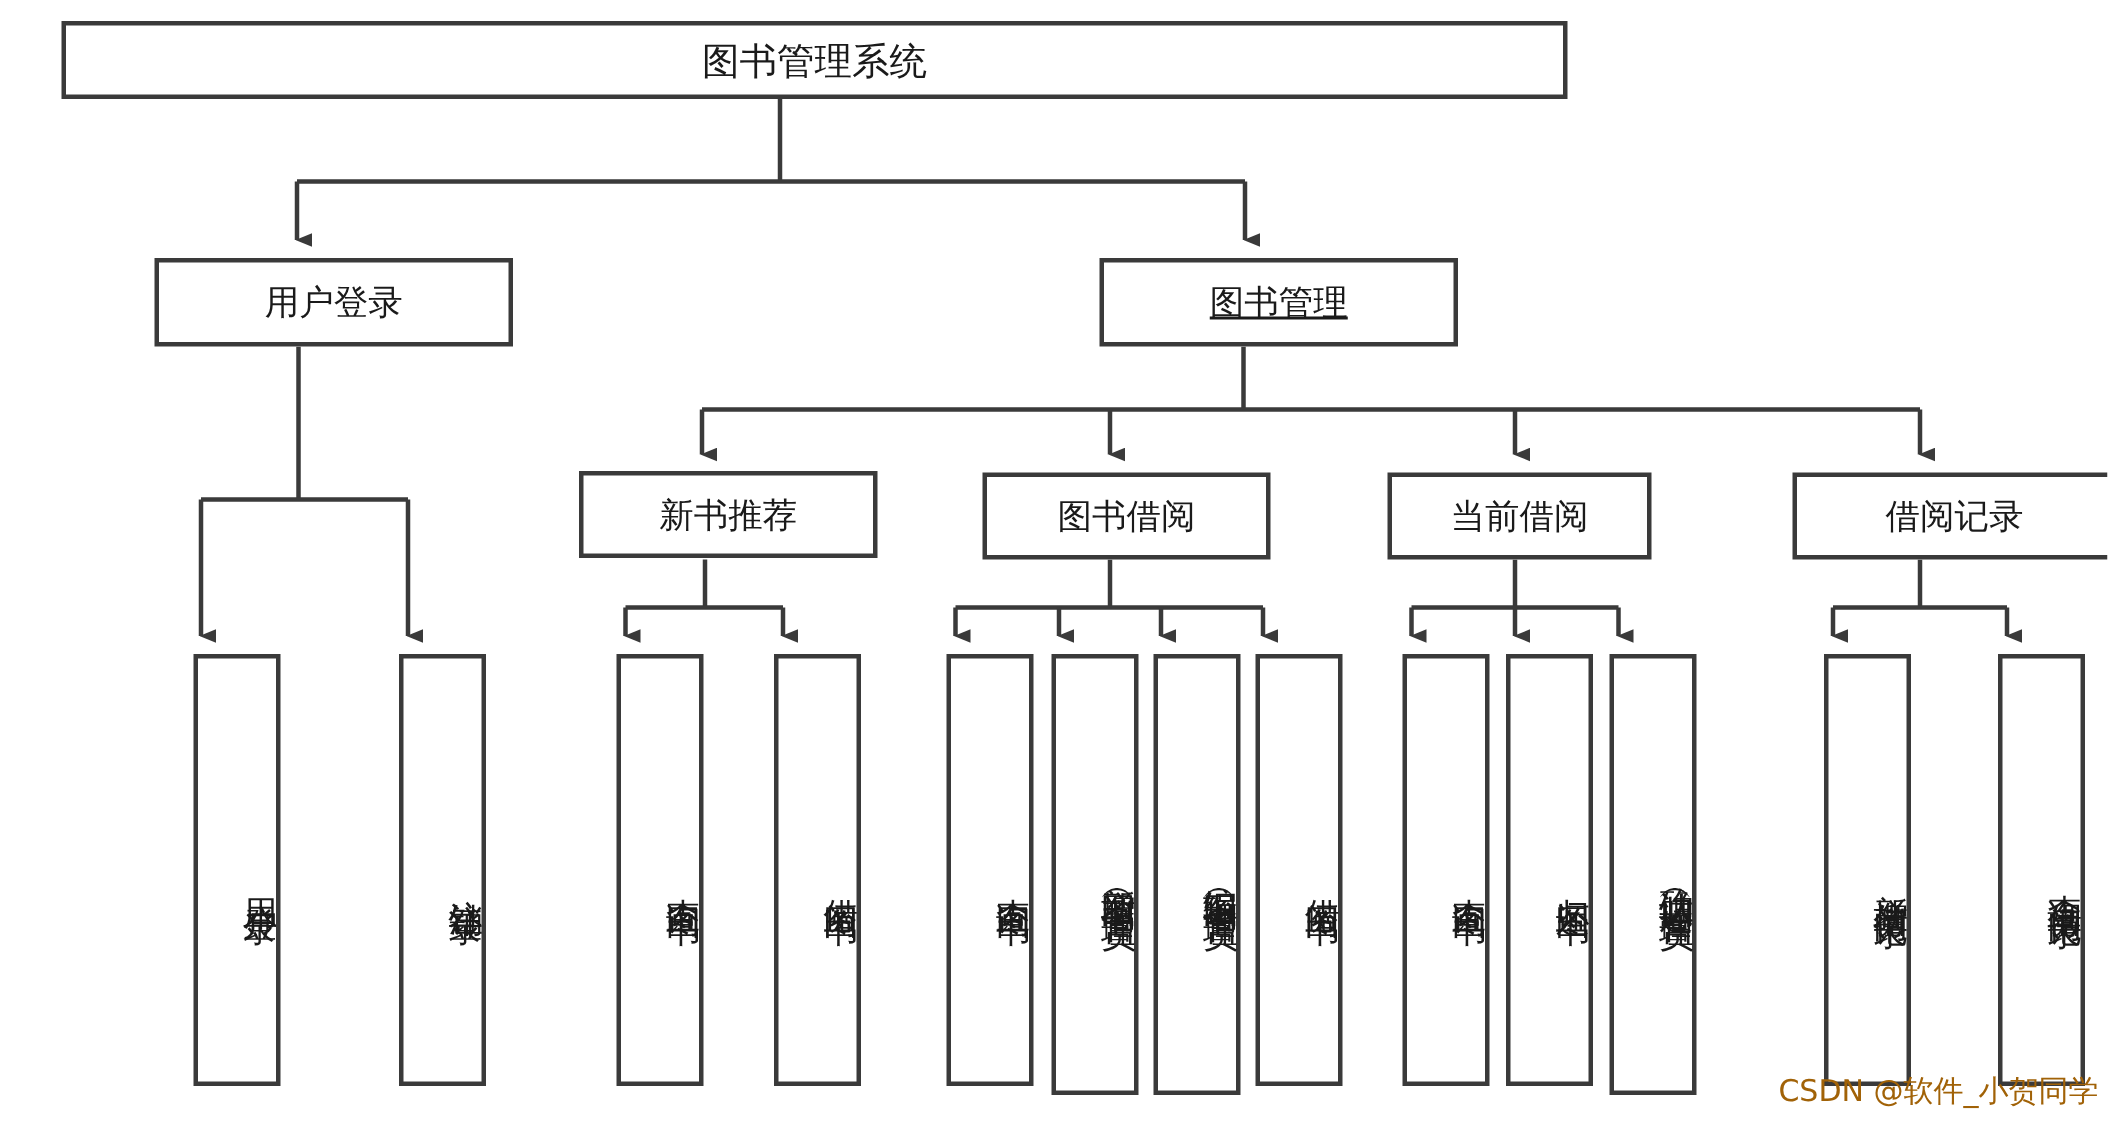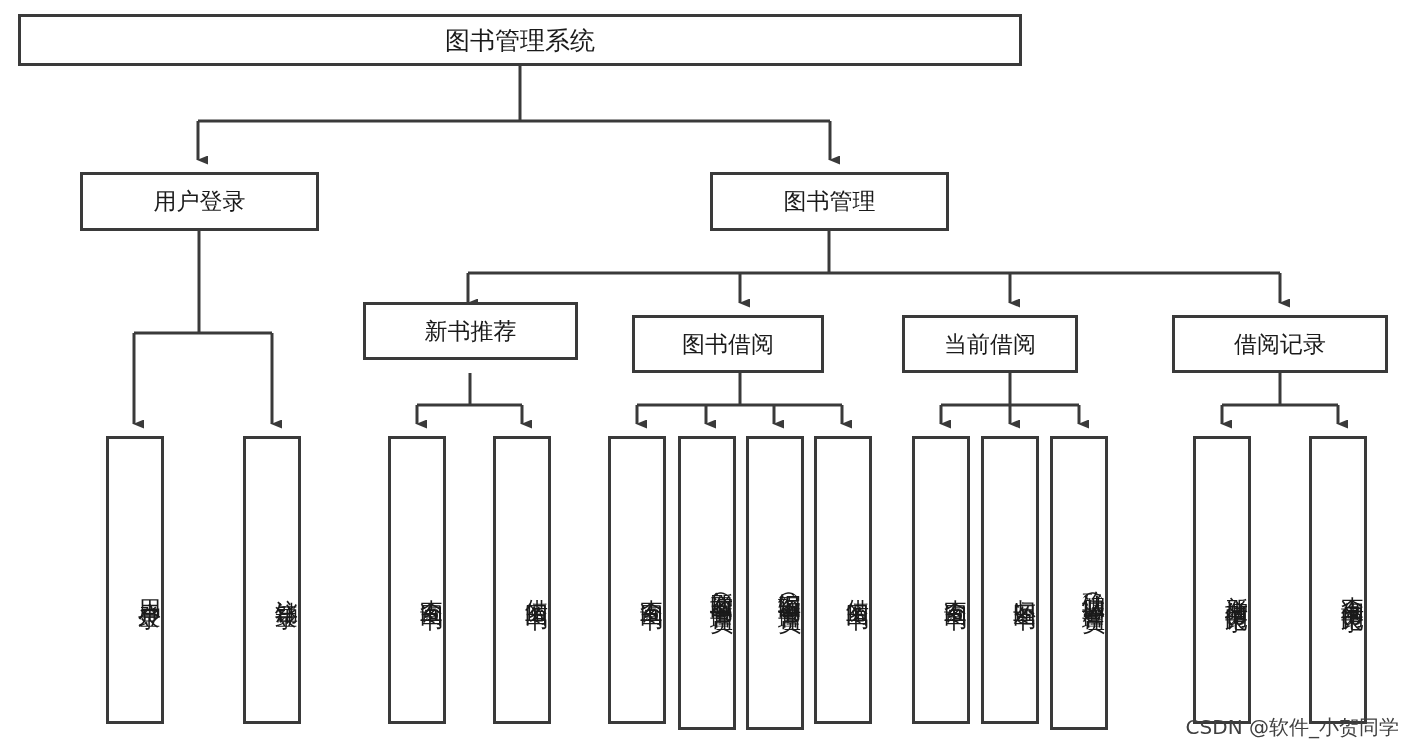--- a/index.html
+++ b/index.html
@@ -26,20 +26,21 @@
   .node {
     position: absolute;
     box-sizing: border-box;
     border: 3px solid #3a3a3a;
     background: #ffffff;
     display: flex;
     align-items: center;
     justify-content: center;
     color: #1a1a1a;
     z-index: 2;
+    margin-left: 23px;
   }
   .node.root {
     font-size: 25px;
   }
   .node.lvl2 {
     font-size: 23px;
   }
   .node.lvl3 {
     font-size: 23px;
   }
@@ -54,21 +55,21 @@
     line-height: 1;
   }
   .node.leaf.tall {
     padding-top: 6px;
   }
   .watermark {
     position: absolute;
     right: 6px;
     bottom: 6px;
     font-size: 20px;
-    color: #404040;
+    color: #a16207;
     z-index: 5;
     white-space: nowrap;
     font-family: "DejaVu Sans", "Liberation Sans", sans-serif;
   }
 </style>
 </head>
 <body>
 
 <div id="canvas">
 
@@ -122,25 +123,25 @@
     </g>
   </svg>
 
   <div class="node root" style="left:18px; top:14px; width:1004px; height:52px;">
     <span>图书管理系统</span>
   </div>
 
   <div class="node lvl2" style="left:80px; top:172px; width:239px; height:59px;">
     <span>用户登录</span>
   </div>
-  <div class="node lvl2" style="left:710px; top:172px; width:239px; height:59px;">
+  <div class="node lvl2" style="left:710px; top:172px; width:239px; height:59px;text-decoration:underline;">
     <span>图书管理</span>
   </div>
 
-  <div class="node lvl3" style="left:363px; top:302px; width:215px; height:58px;">
+  <div class="node lvl3" style="left:363px; top:314px; width:199px; height:58px;">
     <span>新书推荐</span>
   </div>
   <div class="node lvl3" style="left:632px; top:315px; width:192px; height:58px;">
     <span>图书借阅</span>
   </div>
   <div class="node lvl3" style="left:902px; top:315px; width:176px; height:58px;">
     <span>当前借阅</span>
   </div>
   <div class="node lvl3" style="left:1172px; top:315px; width:216px; height:58px;">
     <span>借阅记录</span>

